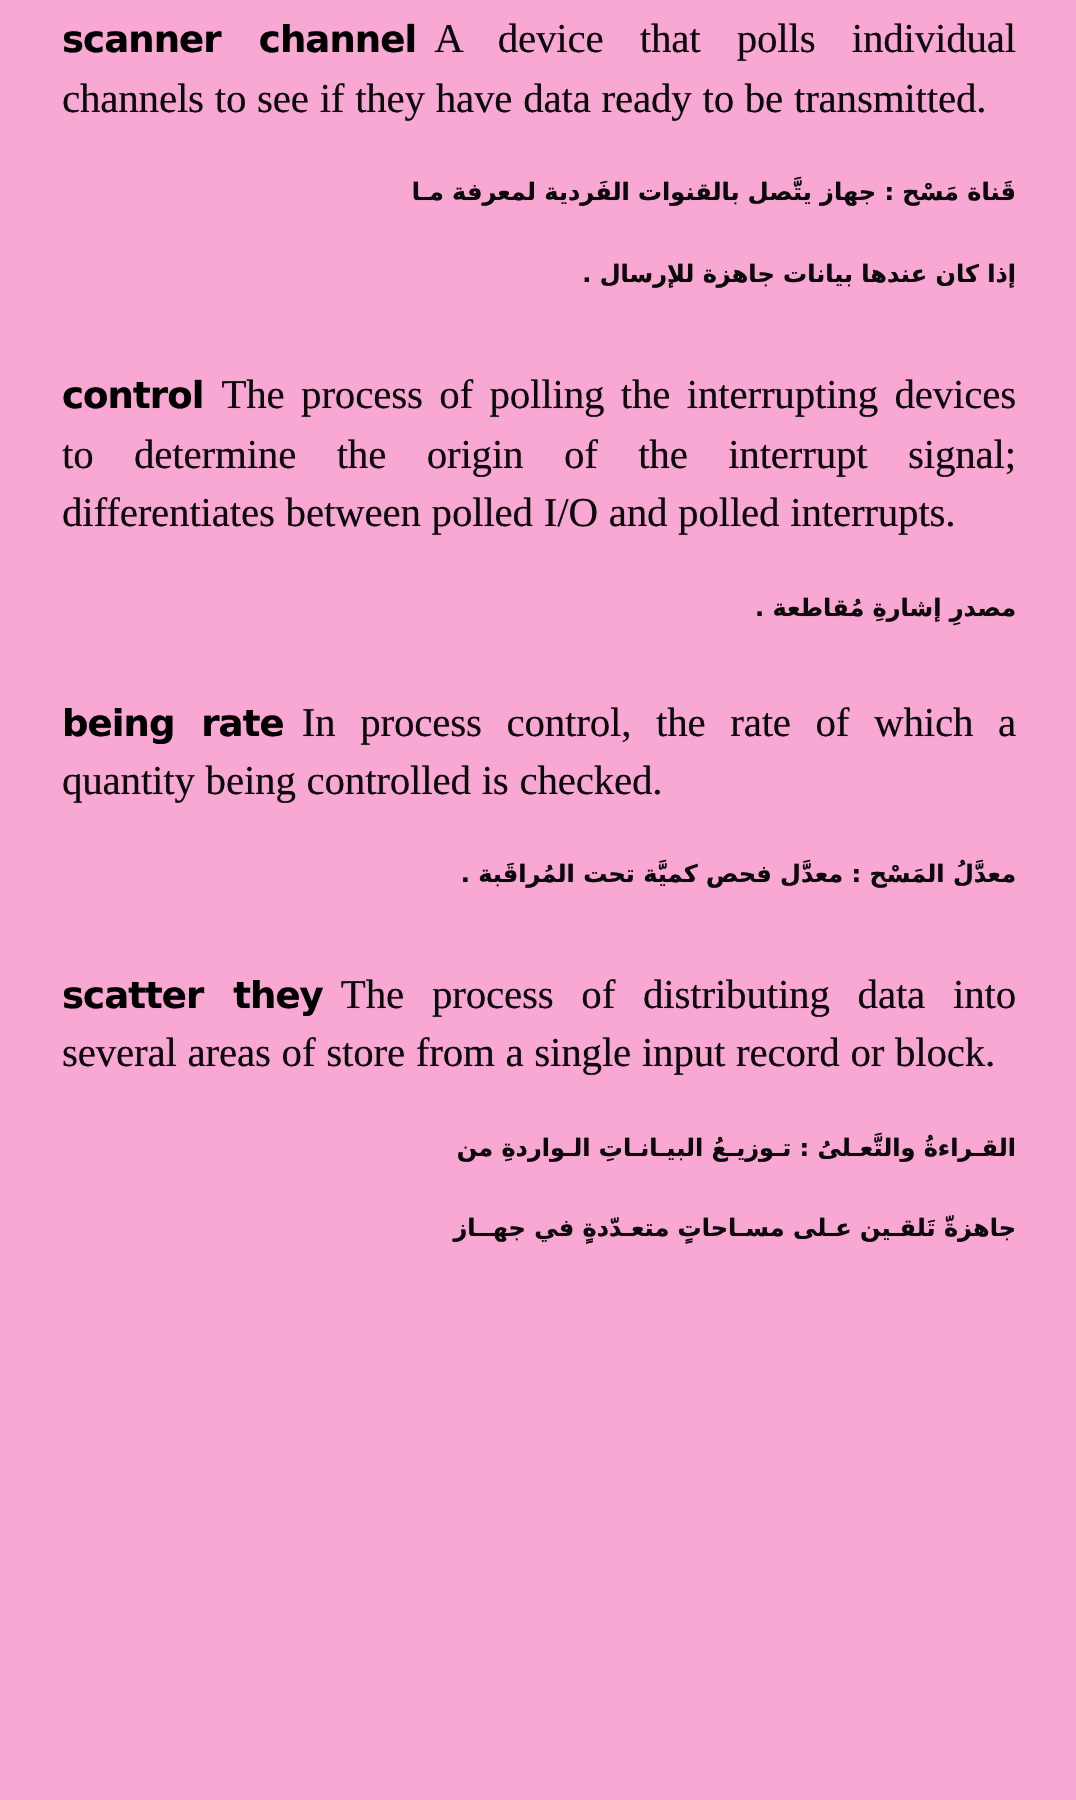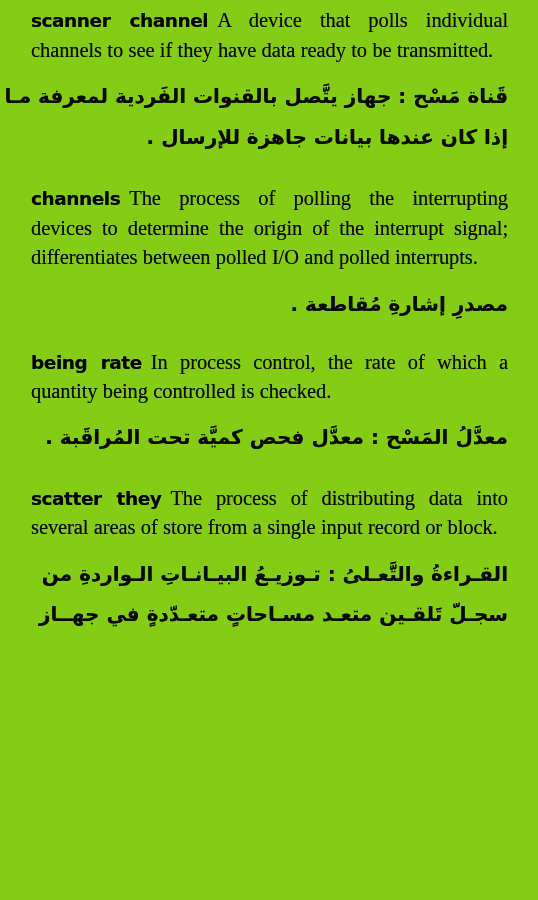--- a/index.html
+++ b/index.html
@@ -15,21 +15,21 @@
     overflow: hidden;
     font-family: "Liberation Serif", "DejaVu Serif", serif;
     color: #0a0a0a;
     -webkit-font-smoothing: antialiased;
   }
 
   .page {
     position: relative;
     width: 538px;
     height: 900px;
-    background: #84cc16;
+    background: #f9a8d4;
     padding: 0;
     box-sizing: border-box;
   }
 
   .page-body {
     position: absolute;
     left: 31px;
     top: 6px;
     width: 477px;
   }
@@ -61,21 +61,21 @@
     font-size: 18.5px;
     letter-spacing: -0.45px;
     margin-right: 9px;
     color: #000;
   }
 
   .entry-ar {
     direction: rtl;
     text-align: justify;
     font-family: "DejaVu Sans", "Liberation Sans", sans-serif;
-    font-size: 20px;
+    font-size: 12px;
     line-height: 38px;
     margin: 11px 0 0 0;
     font-weight: 600;
     color: #0a0a0a;
     letter-spacing: 0px;
     text-justify: inter-word;
   }
 
   .entry-ar .ar-line {
     display: block;
@@ -106,35 +106,35 @@
 
     <div class="entry e1">
       <p class="entry-en"><span class="headword">scanner channel</span><span>A device that polls individual channels to see if they have data ready to be transmitted.</span></p>
       <div class="entry-ar">
         <span class="ar-line">قَناة مَسْح : جهاز يتَّصل بالقنوات الفَردية لمعرفة مـا</span>
         <span class="ar-line">إذا كان عندها بيانات جاهزة للإرسال .</span>
       </div>
     </div>
 
     <div class="entry e2">
-      <p class="entry-en"><span class="headword">channels</span><span>The process of polling the interrupting devices to determine the origin of the interrupt signal; differentiates between polled I/O and polled interrupts.</span></p>
+      <p class="entry-en"><span class="headword">control</span><span>The process of polling the interrupting devices to determine the origin of the interrupt signal; differentiates between polled I/O and polled interrupts.</span></p>
       <div class="entry-ar">
         <span class="ar-line">مصدرِ إشارةِ مُقاطعة .</span>
       </div>
     </div>
 
     <div class="entry e3">
       <p class="entry-en"><span class="headword">being rate</span><span>In process control, the rate of which a quantity being controlled is checked.</span></p>
       <div class="entry-ar">
         <span class="ar-line">معدَّلُ المَسْح : معدَّل فحص كميَّة تحت المُراقَبة .</span>
       </div>
     </div>
 
     <div class="entry e4">
       <p class="entry-en"><span class="headword">scatter they</span><span>The process of distributing data into several areas of store from a single input record or block.</span></p>
       <div class="entry-ar">
         <span class="ar-line">القـراءةُ والتَّعـلىُ : تـوزيـعُ البيـانـاتِ الـواردةِ من</span>
-        <span class="ar-line">سجـلّ تَلقـين متعـد مسـاحاتٍ متعـدّدةٍ في جهــاز</span>
+        <span class="ar-line">جاهزةّ تَلقـين عـلى مسـاحاتٍ متعـدّدةٍ في جهــاز</span>
       </div>
     </div>
 
   </div>
 </div>
 
 </body></html>

